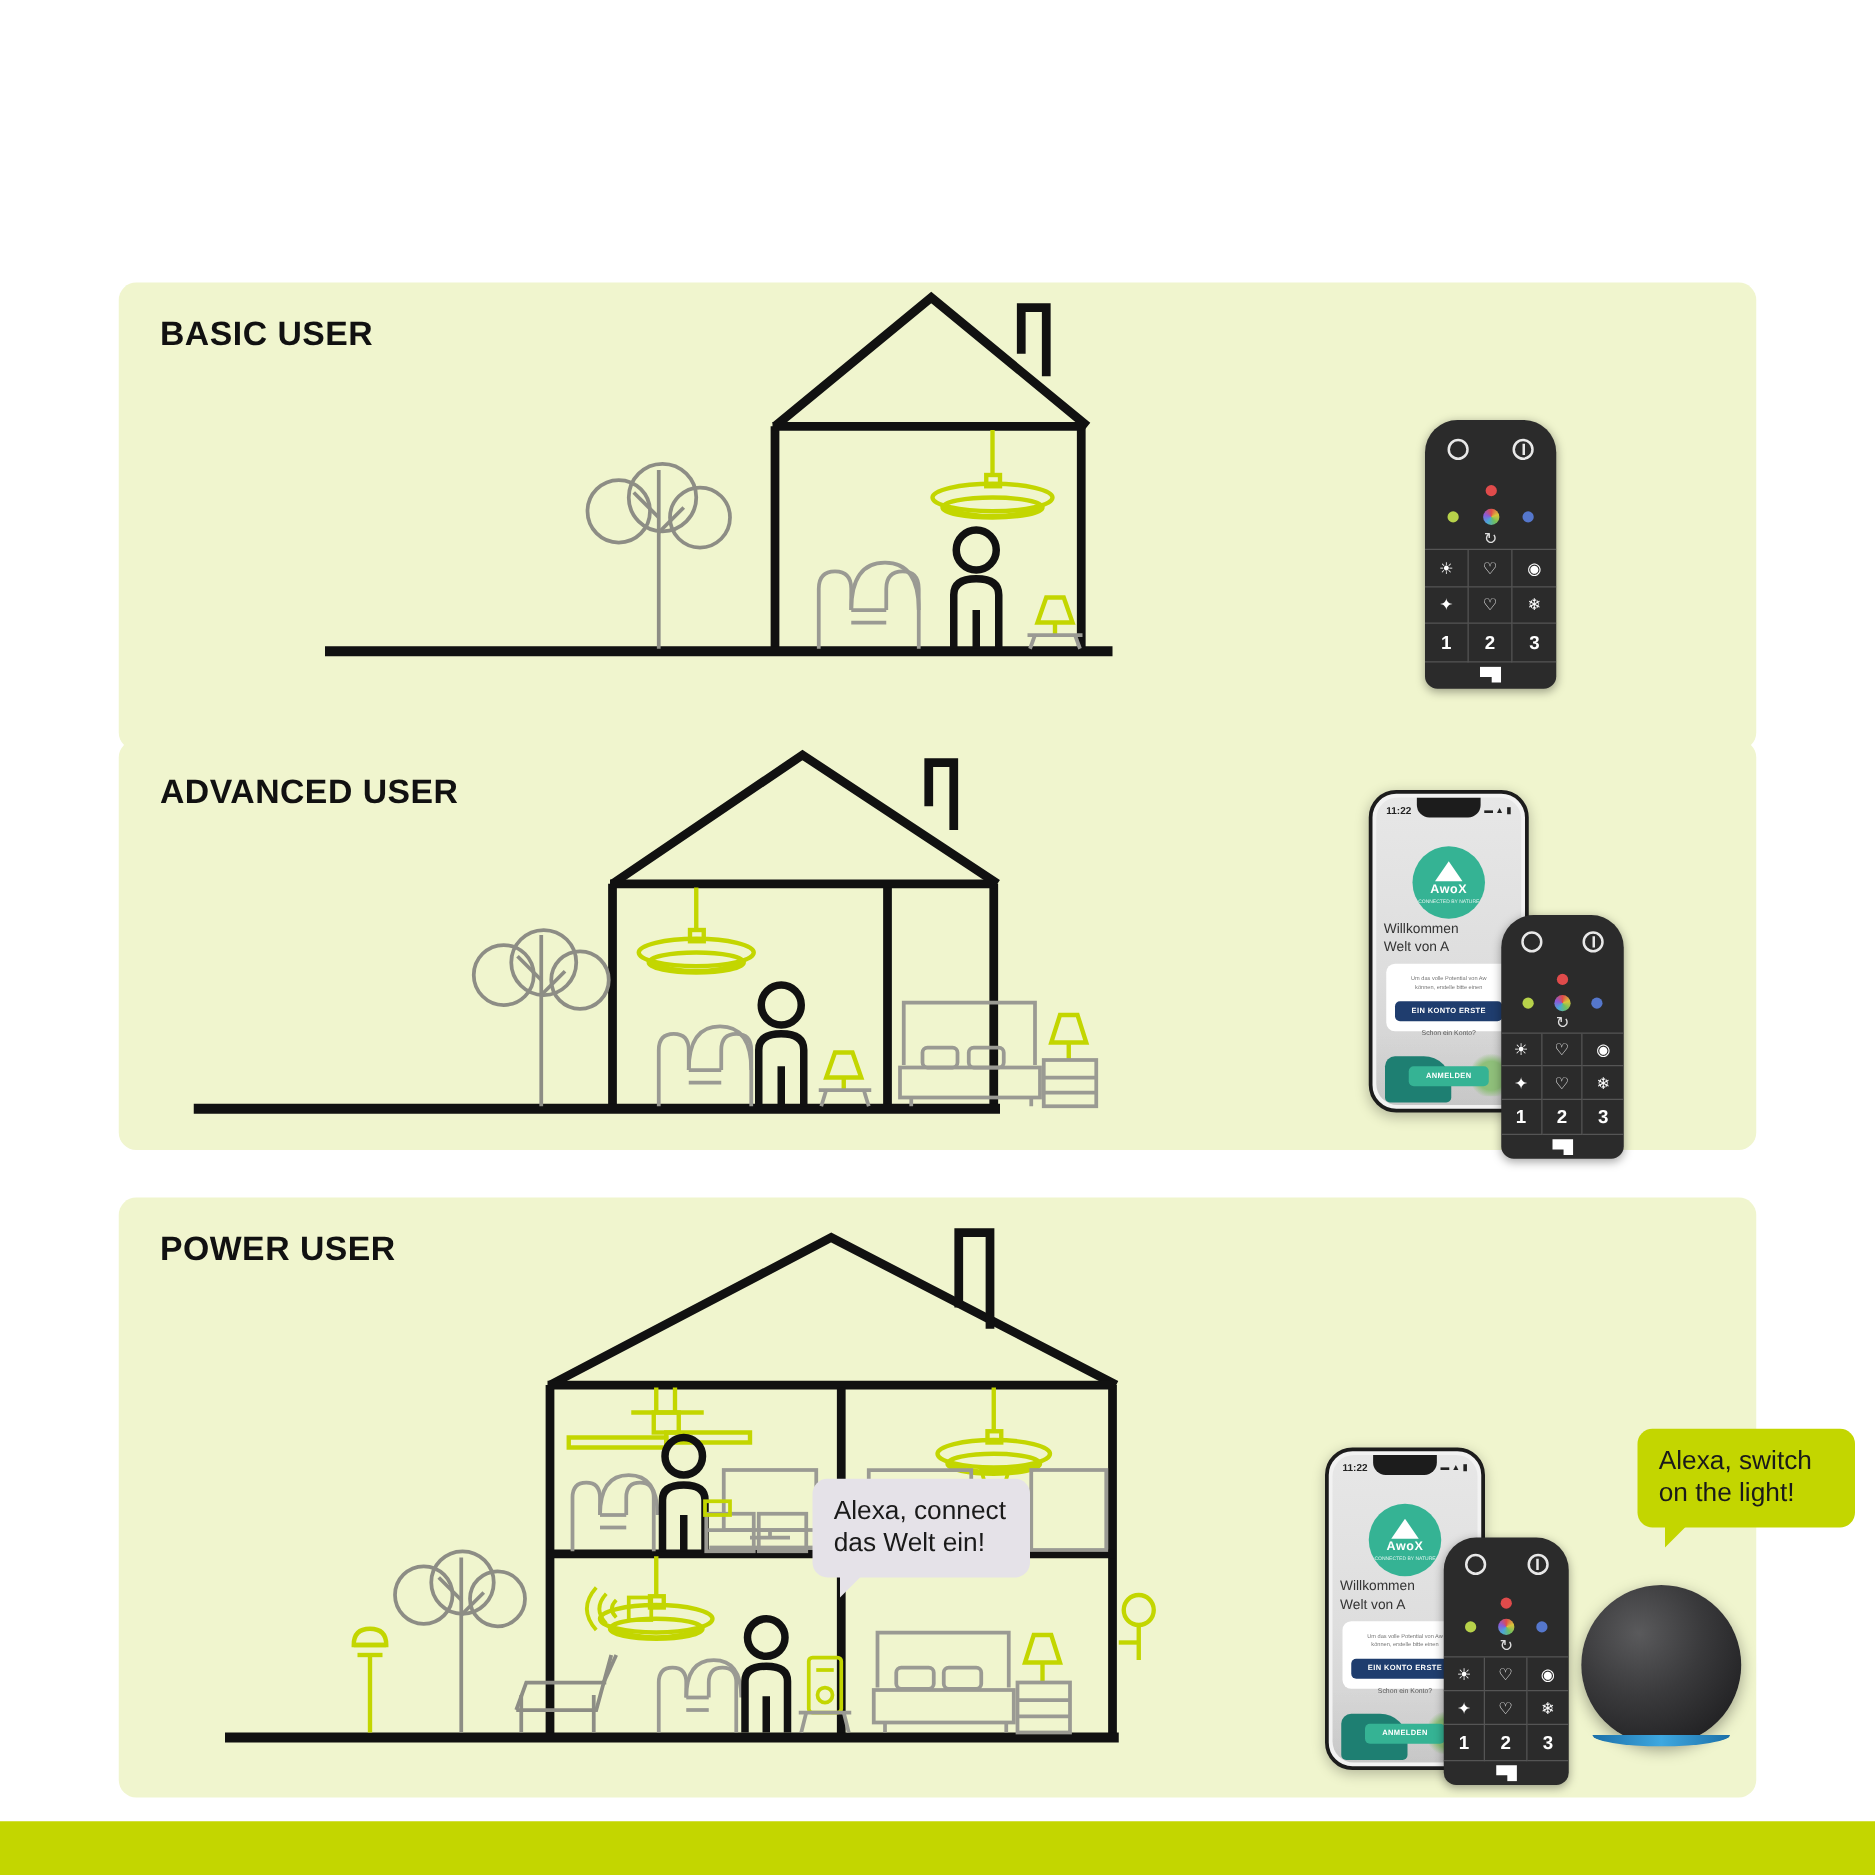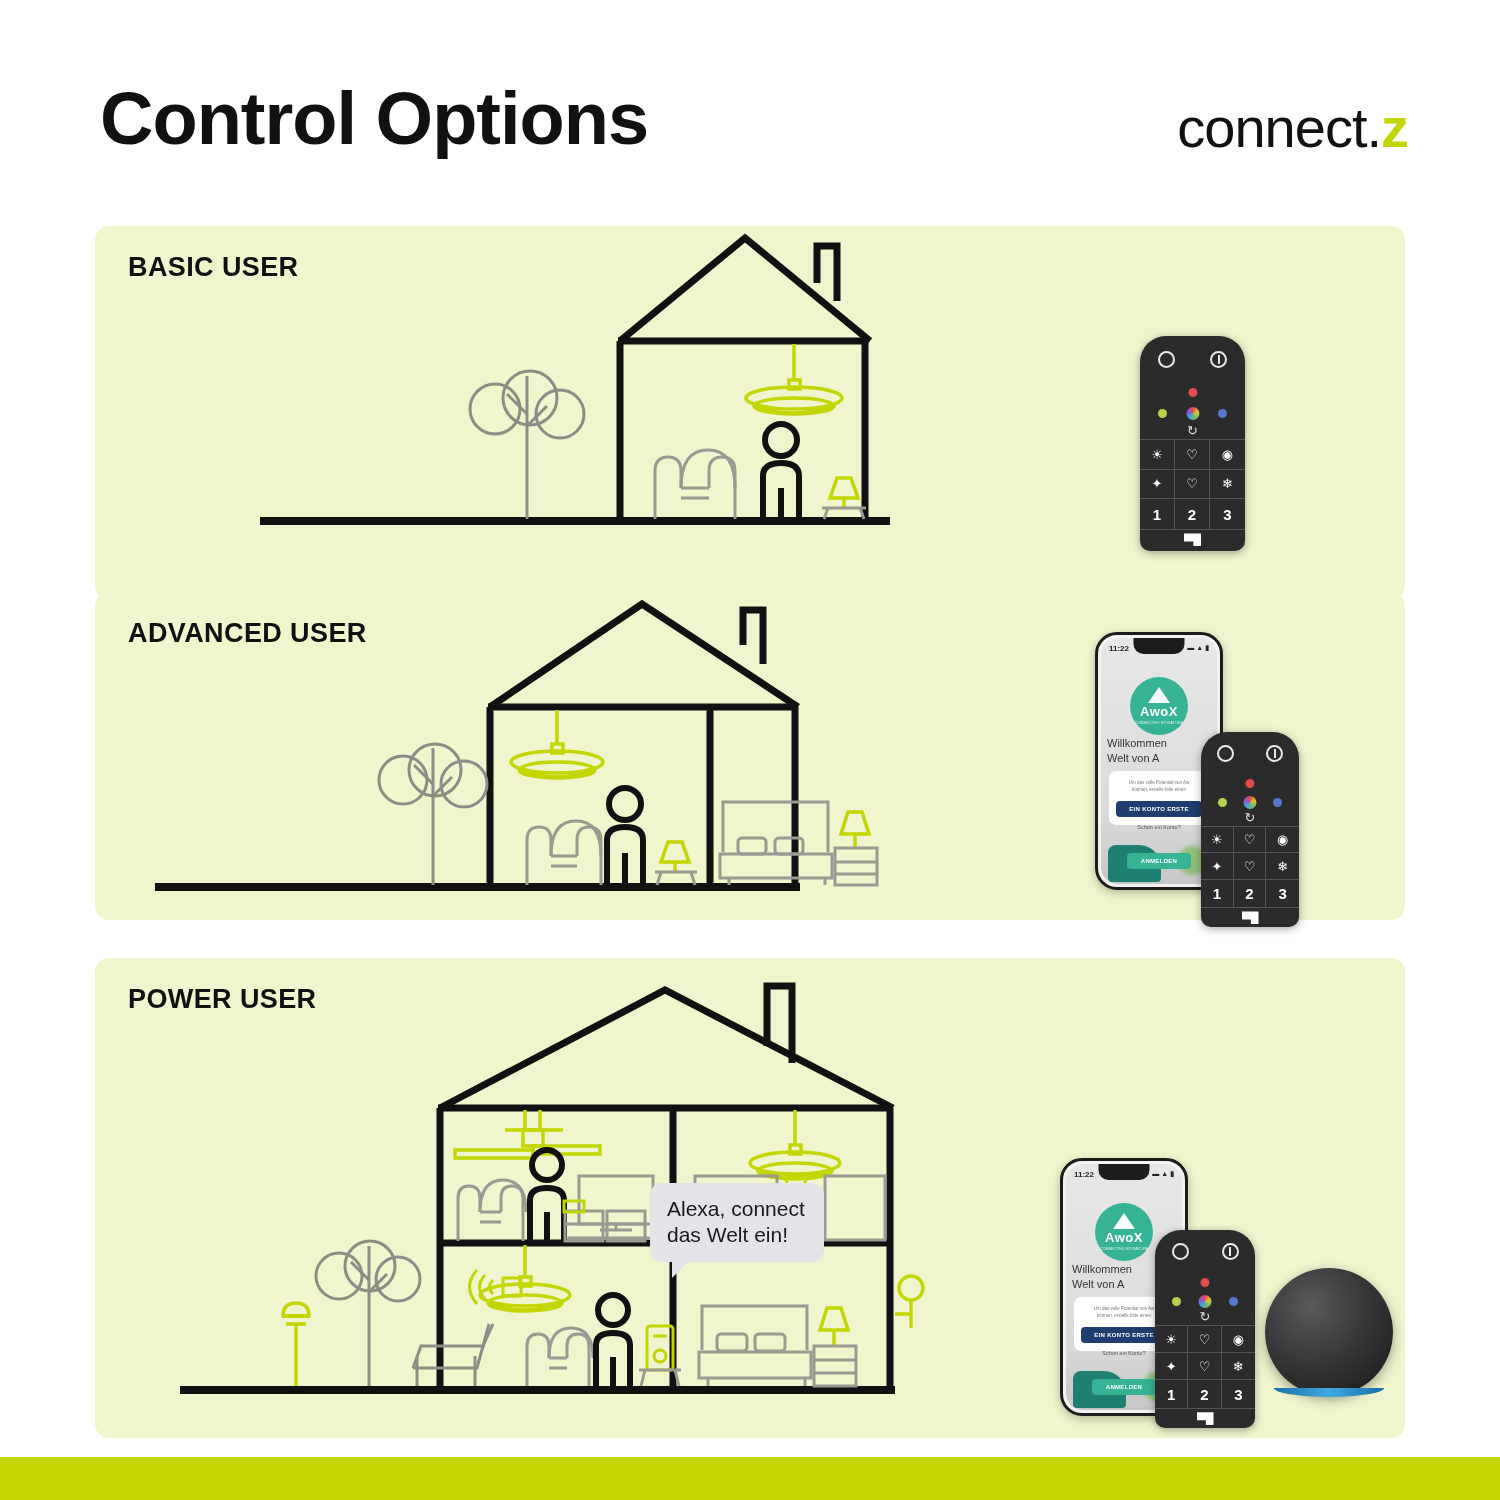--- a/index.html
+++ b/index.html
@@ -134,21 +134,21 @@
     position:absolute;left:50%;top:16%;transform:translateX(-50%);
     width:58px;height:58px;border-radius:50%;background:#35b394;
     display:flex;flex-direction:column;align-items:center;justify-content:center;
     color:#fff;
   }
   .awox-tri{
     width:0;height:0;border-left:11px solid transparent;
     border-right:11px solid transparent;border-bottom:16px solid #fff;
     margin-bottom:1px;
   }
-  .awox-name{font-size:13px;font-weight:bold;letter-spacing:.5px;}
+  .awox-name{font-size:10px;font-weight:bold;letter-spacing:.5px;}
   .awox-sub{font-size:4px;opacity:.85;margin-top:1px;}
   .welcome{
     position:absolute;left:0;right:0;top:40%;text-align:left;
     font-size:11px;color:#333;line-height:1.35;padding:0 6px;box-sizing:border-box;
   }
   .card{
     position:absolute;left:7%;right:7%;top:54%;background:#fff;border-radius:7px;
     padding:8px 7px;box-sizing:border-box;text-align:center;
   }
   .card-text{font-size:4.5px;color:#777;line-height:1.7;}
@@ -211,26 +211,20 @@
     border-left:0 solid transparent;
     border-right:20px solid transparent;
     border-top:20px solid #C3D600;
   }
 </style>
 </head>
 <body>
 
 <div class="page">
 
-  <div class="header">
-    <div class="page-title">Control Options</div>
-    <div class="brand">
-      <span>connect.</span><span class="z">z</span>
-    </div>
-  </div>
 
   <div class="panel" id="panel-basic">
     <div class="panel-label">BASIC USER</div>
 
     <div class="scene">
       <svg viewBox="0 0 1310 335" width="1310" height="335">
         <g fill="none" stroke="#111" stroke-width="7" stroke-linejoin="miter">
 
           <path d="M 525 115 L 525 295"></path>
           <path d="M 770 115 L 770 295"></path>
@@ -599,20 +593,25 @@
         </g>
       </svg>
     </div>
 
     <div class="bubble grey" style="left:555px;top:225px;width:140px;">
       <div>Alexa, connect</div>
       <div>das Welt ein!</div>
       <div class="tail"></div>
     </div>
 
+    <div class="bubble green" style="left:1215px;top:185px;width:140px;">
+      <div>Alexa, switch</div>
+      <div>on the light!</div>
+      <div class="tail"></div>
+    </div>
 
     <div class="phone" style="left:965px;top:200px;width:122px;height:252px;">
       <div class="phone-screen">
         <div class="notch"></div>
         <div class="status-bar">
           <span>11:22</span>
           <span class="status-icons">▬ ▲ ▮</span>
         </div>
         <div class="awox-badge">
           <div class="awox-tri"></div>

